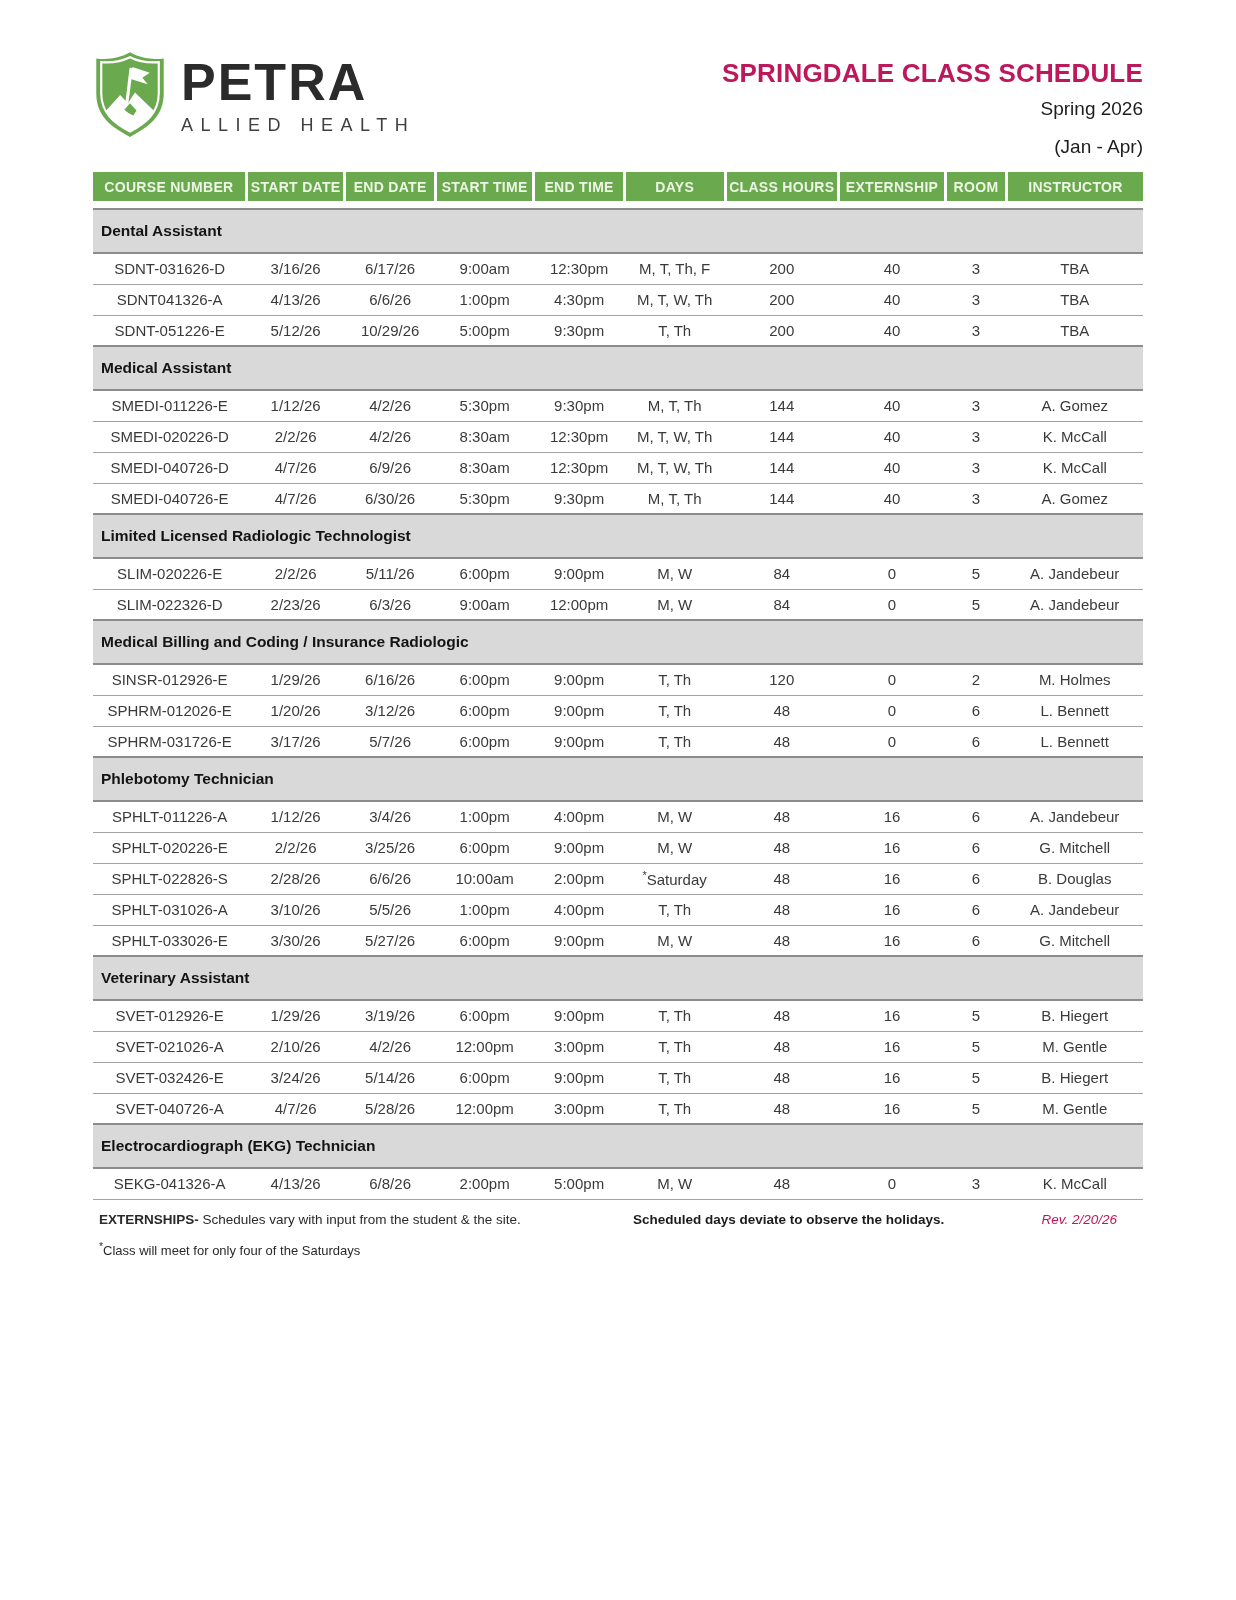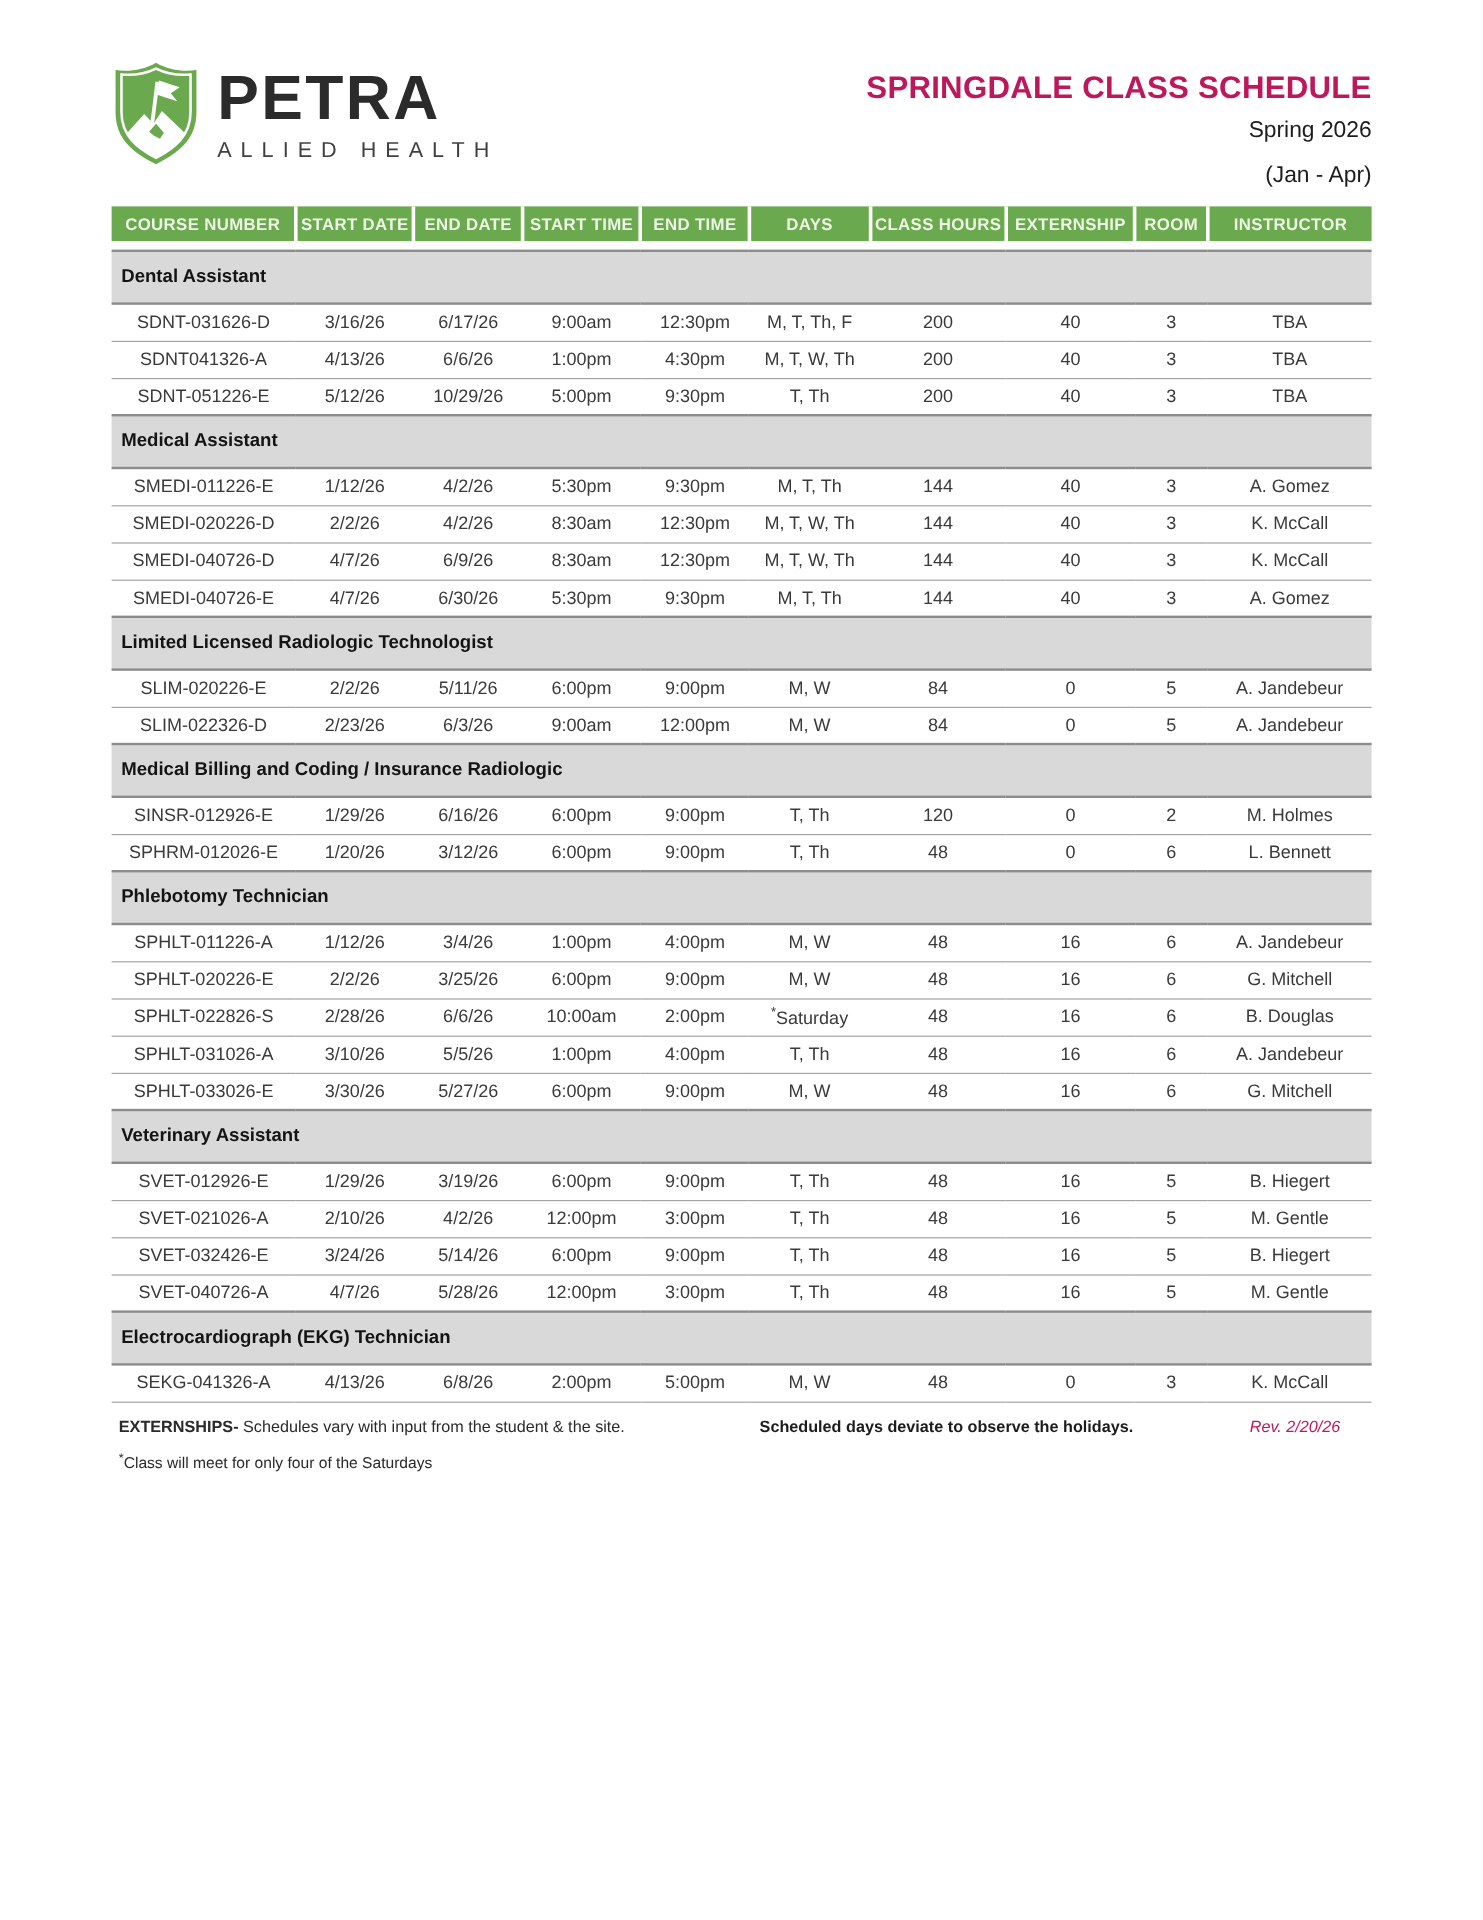--- a/index.html
+++ b/index.html
@@ -258,20 +258,32 @@
           <td>1/20/26</td>
           <td>3/12/26</td>
           <td>6:00pm</td>
           <td>9:00pm</td>
           <td>T, Th</td>
           <td>48</td>
           <td>0</td>
           <td>6</td>
           <td>L. Bennett</td>
         </tr>
+        <tr class="data-row">
+          <td>SPHRM-031726-E</td>
+          <td>3/17/26</td>
+          <td>5/7/26</td>
+          <td>6:00pm</td>
+          <td>9:00pm</td>
+          <td>T, Th</td>
+          <td>48</td>
+          <td>0</td>
+          <td>6</td>
+          <td>L. Bennett</td>
+        </tr>
         <tr class="section-row">
           <td colspan="10">Phlebotomy Technician</td>
         </tr>
         <tr class="data-row">
           <td>SPHLT-011226-A</td>
           <td>1/12/26</td>
           <td>3/4/26</td>
           <td>1:00pm</td>
           <td>4:00pm</td>
           <td>M, W</td>

